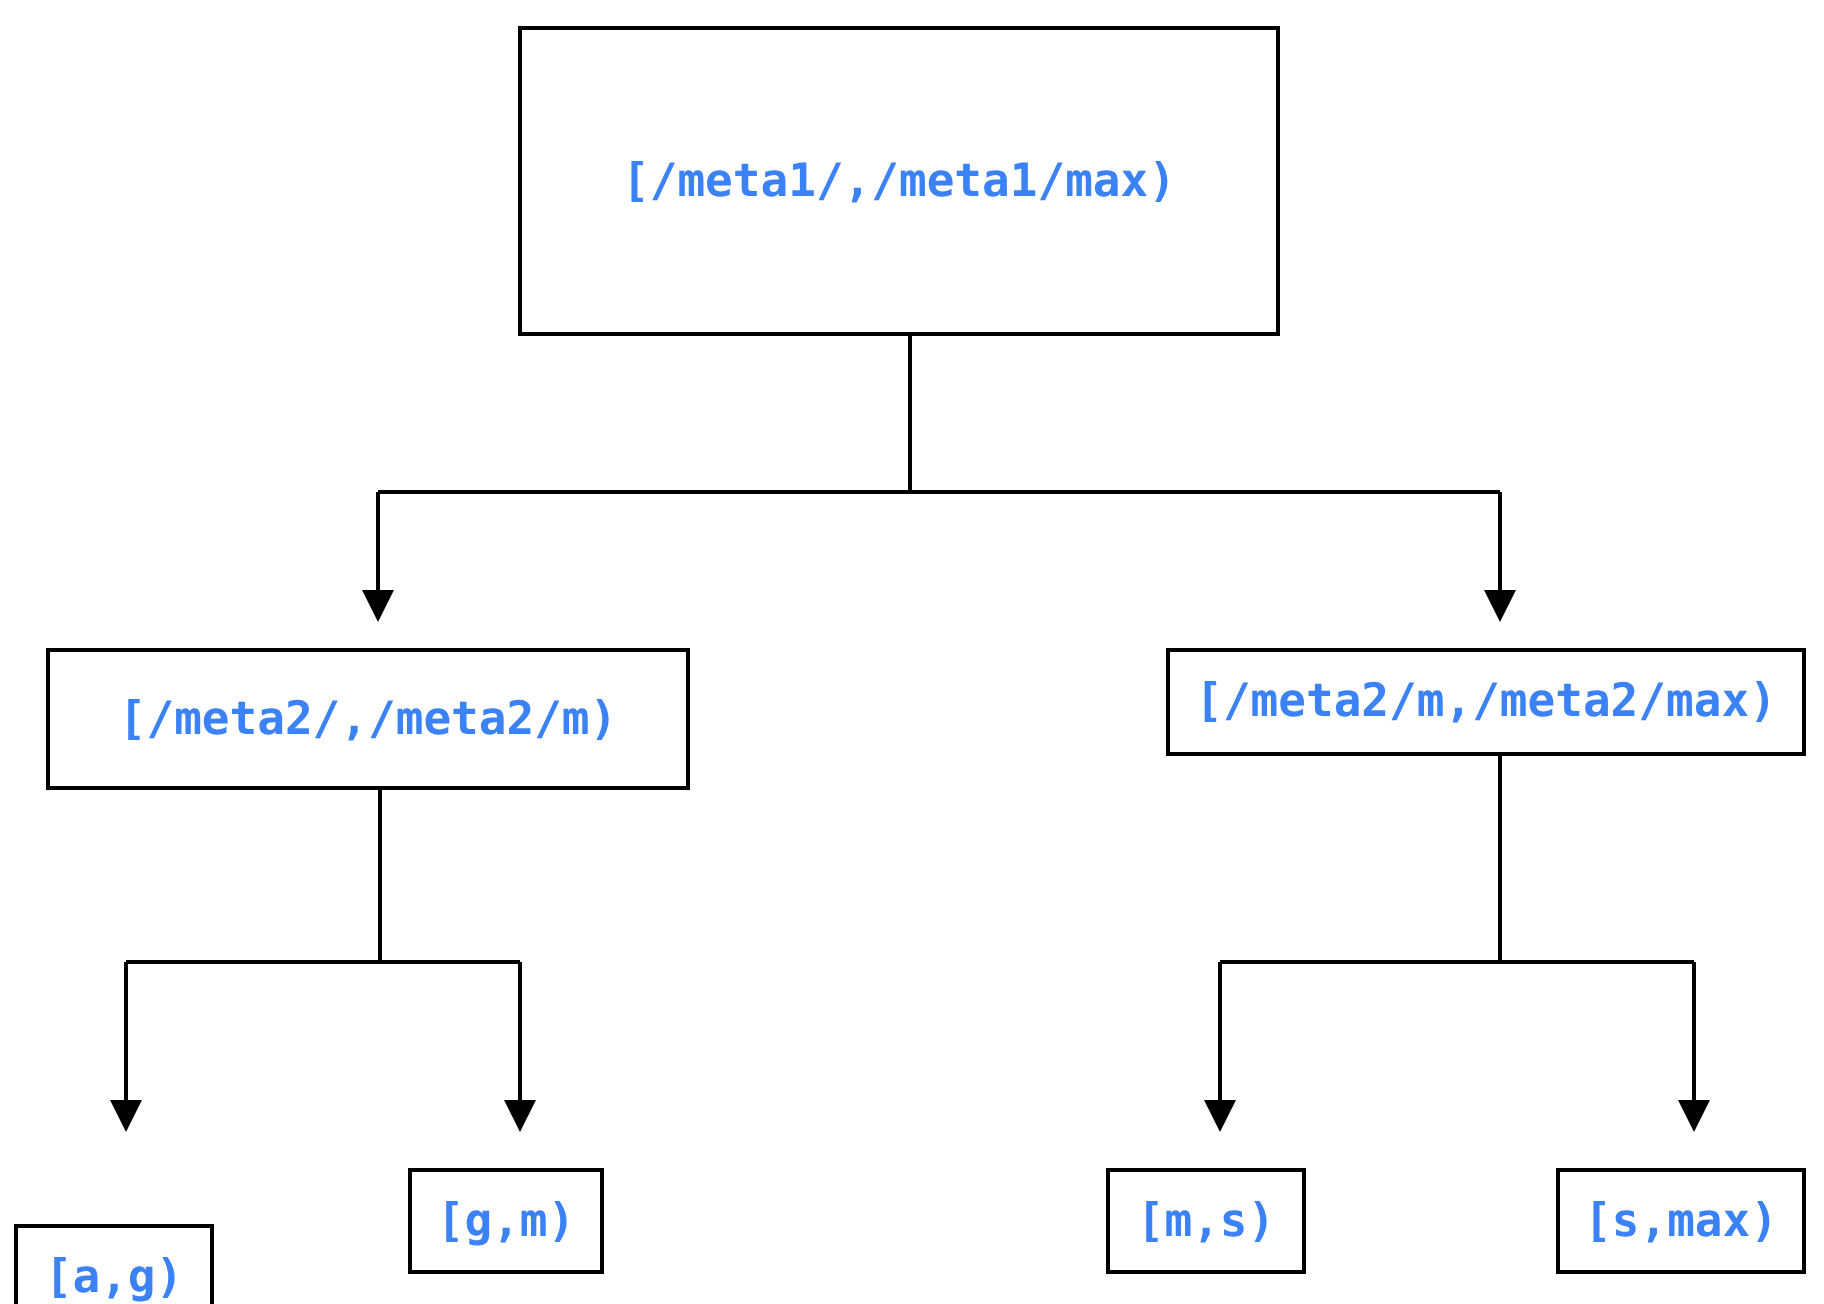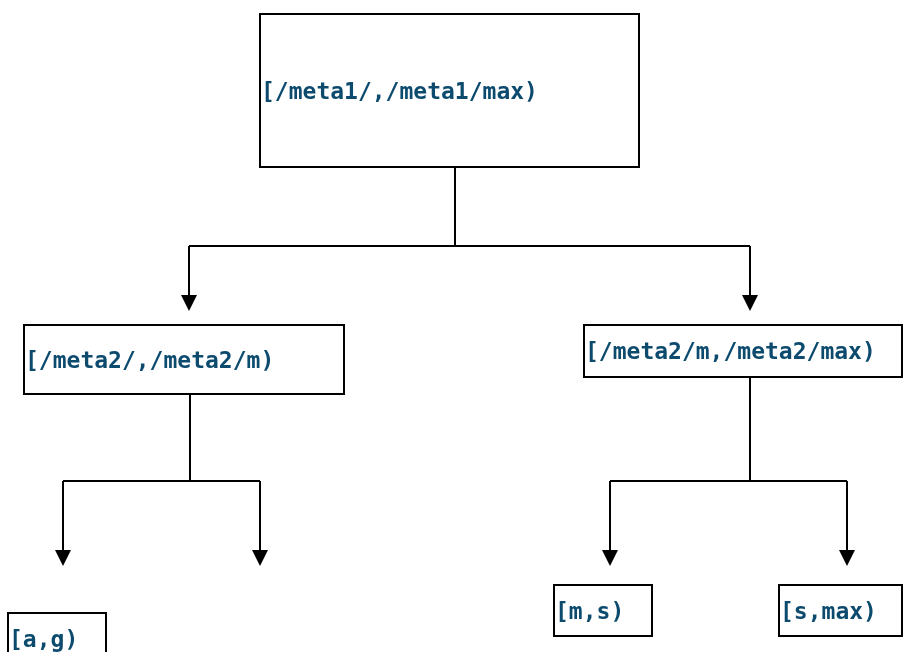--- a/index.html
+++ b/index.html
@@ -22,24 +22,24 @@
     width: 912px;
     height: 652px;
   }
   .node {
     position: absolute;
     box-sizing: border-box;
     border: 2px solid #000000;
     background: #ffffff;
     display: flex;
     align-items: center;
-    justify-content: flex-start;
+    justify-content: center;
     font-weight: bold;
     font-size: 23px;
-    color: #0c4a6e;
+    color: #3b82f6;
     white-space: nowrap;
   }
   .node-root       { left: 259px; top: 13px;  width: 381px; height: 155px; }
   .node-left       { left: 23px;  top: 324px; width: 322px; height: 71px; }
   .node-right      { left: 583px; top: 324px; width: 320px; height: 54px; }
   .node-leaf-ag    { left: 7px;   top: 584px; width: 100px; height: 53px; margin-top: 28px; }
   .node-leaf-gm    { left: 204px; top: 584px; width: 98px;  height: 53px; }
   .node-leaf-ms    { left: 553px; top: 584px; width: 100px; height: 53px; }
   .node-leaf-smax  { left: 778px; top: 584px; width: 125px; height: 53px; }
 </style>
@@ -81,20 +81,23 @@
   </div>
 
   <div class="node node-right">
     <span>[/meta2/m,/meta2/max)</span>
   </div>
 
   <div class="node node-leaf-ag">
     <span>[a,g)</span>
   </div>
 
+  <div class="node node-leaf-gm">
+    <span>[g,m)</span>
+  </div>
 
   <div class="node node-leaf-smax">
     <span>[s,max)</span>
   </div>
 
   <div class="node node-leaf-ms">
     <span>[m,s)</span>
   </div>
 
 </div>

